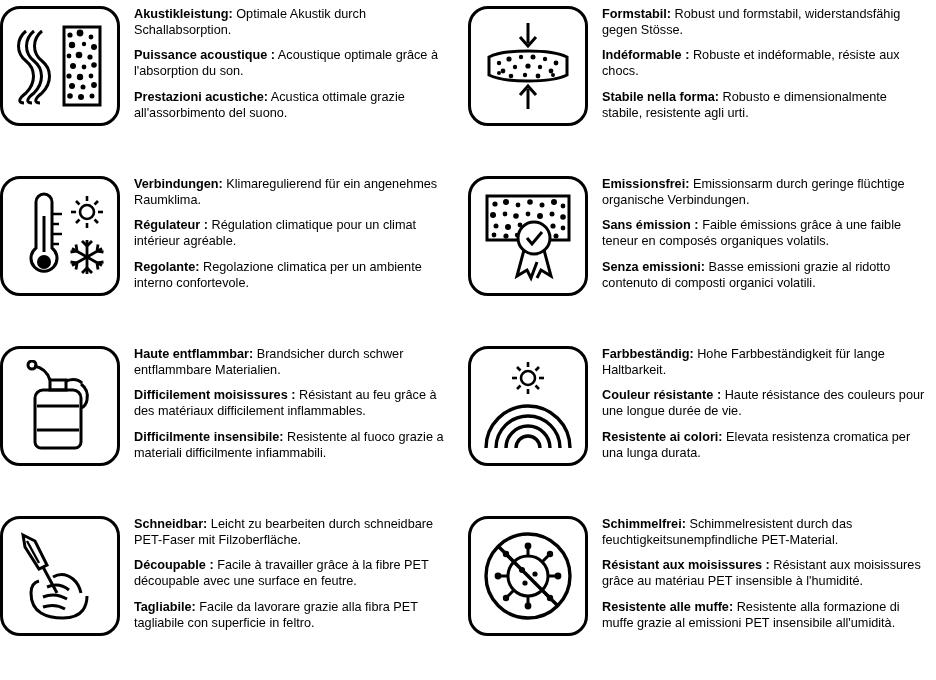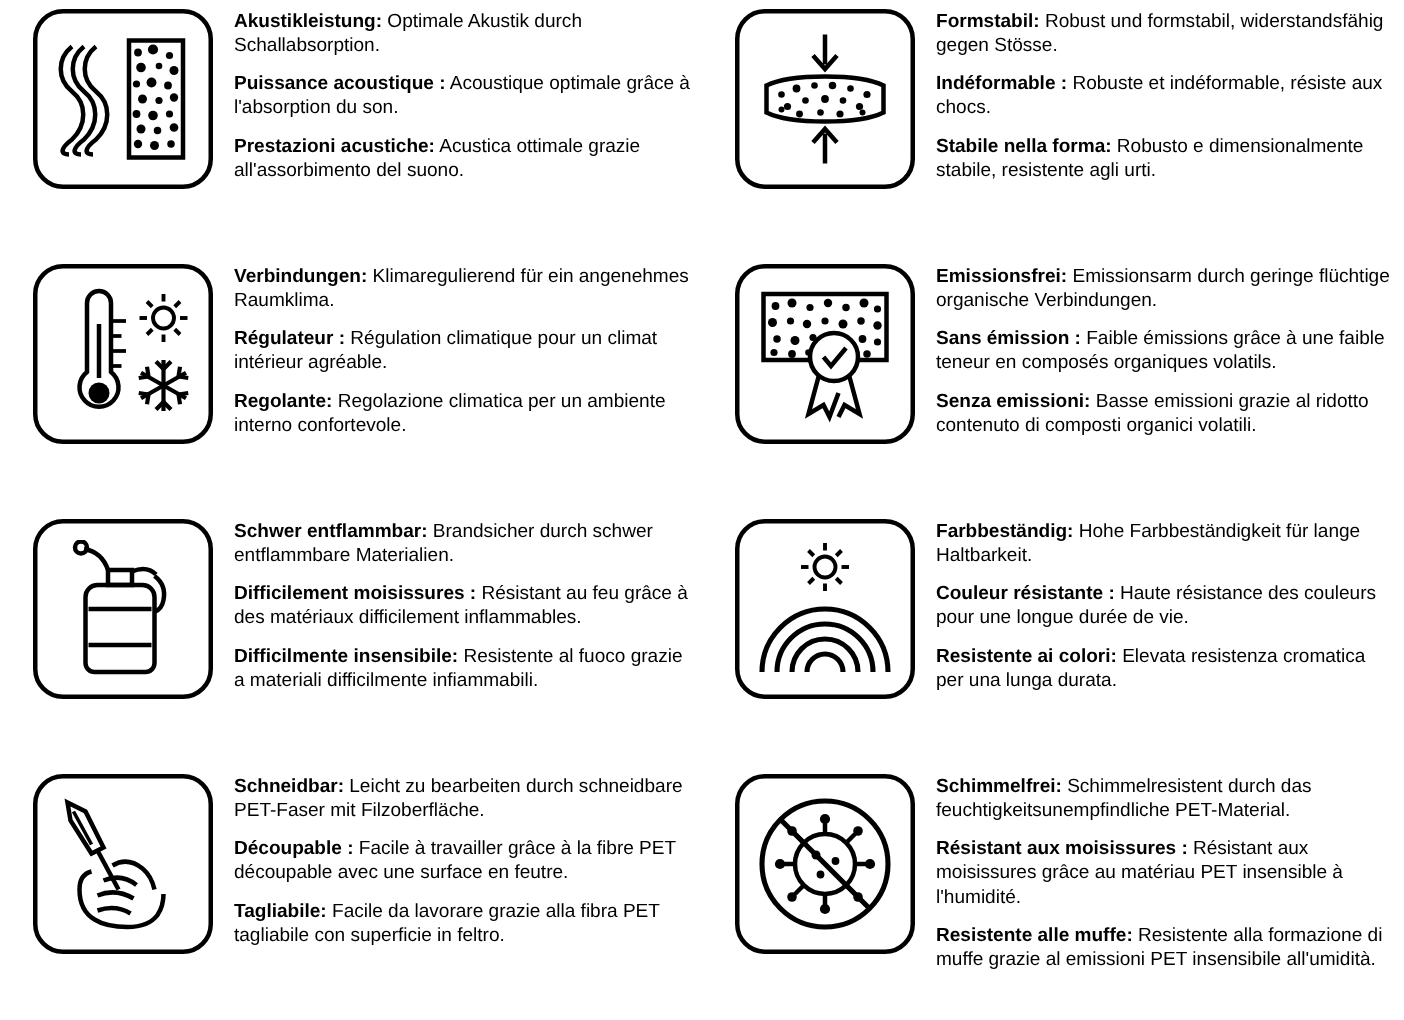--- a/index.html
+++ b/index.html
@@ -19,21 +19,21 @@
     grid-template-columns: 468px 468px;
     grid-template-rows: 170px 170px 170px 170px;
     width: 936px;
     height: 680px;
     box-sizing: border-box;
   }
   .cell {
     display: flex;
     flex-direction: row;
     align-items: flex-start;
-    padding: 4px 8px 4px 22px;
+    padding: 4px 8px 4px 0;
     box-sizing: border-box;
     overflow: hidden;
   }
   .icon-box {
     width: 120px;
     height: 120px;
     min-width: 120px;
     border: 3px solid #000;
     border-radius: 20px;
     box-sizing: border-box;
@@ -251,21 +251,21 @@
           <path d="M33 20 q-4 -12 -16 -14" fill="none" stroke="#000" stroke-width="3"></path>
           <circle cx="15" cy="5" r="4" fill="none" stroke="#000" stroke-width="3"></circle>
           <path d="M49 21 q10 -4 16 2" fill="none" stroke="#000" stroke-width="3"></path>
           <path d="M64 24 q8 6 6 16 q-1 6 -6 8" fill="none" stroke="#000" stroke-width="3"></path>
           <line x1="20" y1="46" x2="62" y2="46" stroke="#000" stroke-width="3"></line>
           <line x1="20" y1="70" x2="62" y2="70" stroke="#000" stroke-width="3"></line>
         </svg>
       </span>
     </div>
     <div class="texts">
-      <div class="entry"><b>Schwer entflammbar:</b><span class="body"> Brandsicher durch schwer entflammbare Materialien.</span></div>
+      <div class="entry"><b>Haute entflammbar:</b><span class="body"> Brandsicher durch schwer entflammbare Materialien.</span></div>
       <div class="entry"><b>Difficilement moisissures :</b><span class="body"> Résistant au feu grâce à des matériaux difficilement inflammables.</span></div>
       <div class="entry"><b>Difficilmente insensibile:</b><span class="body"> Resistente al fuoco grazie a materiali difficilmente infiammabili.</span></div>
     </div>
   </div>
 
   <div class="cell">
     <div class="icon-box">
       <span>
         <svg width="92" height="88" viewBox="0 0 92 88">
           <g stroke="#000" stroke-width="2.6" fill="none">

